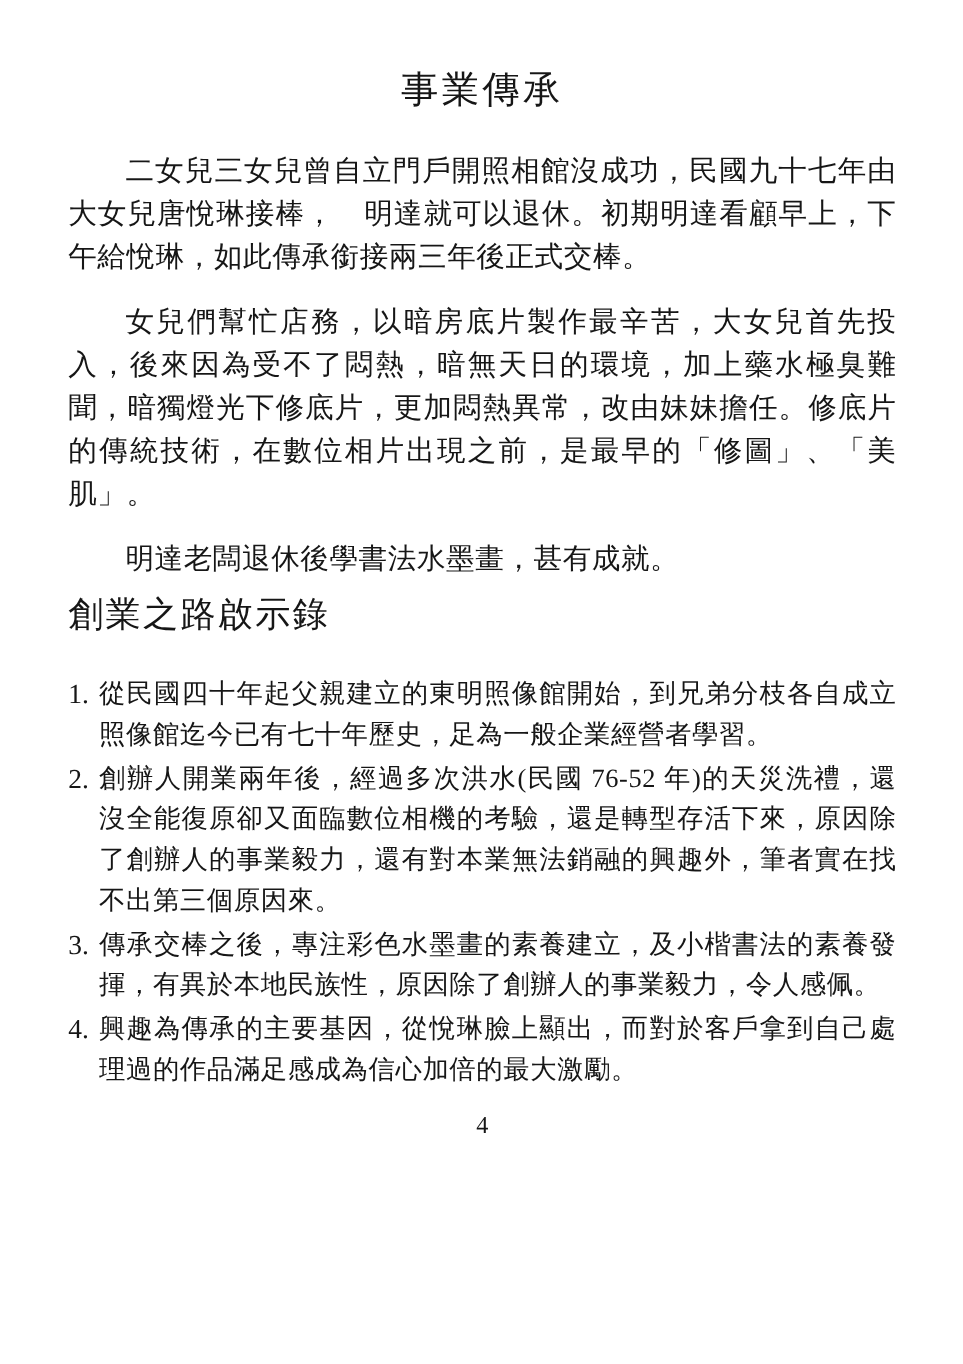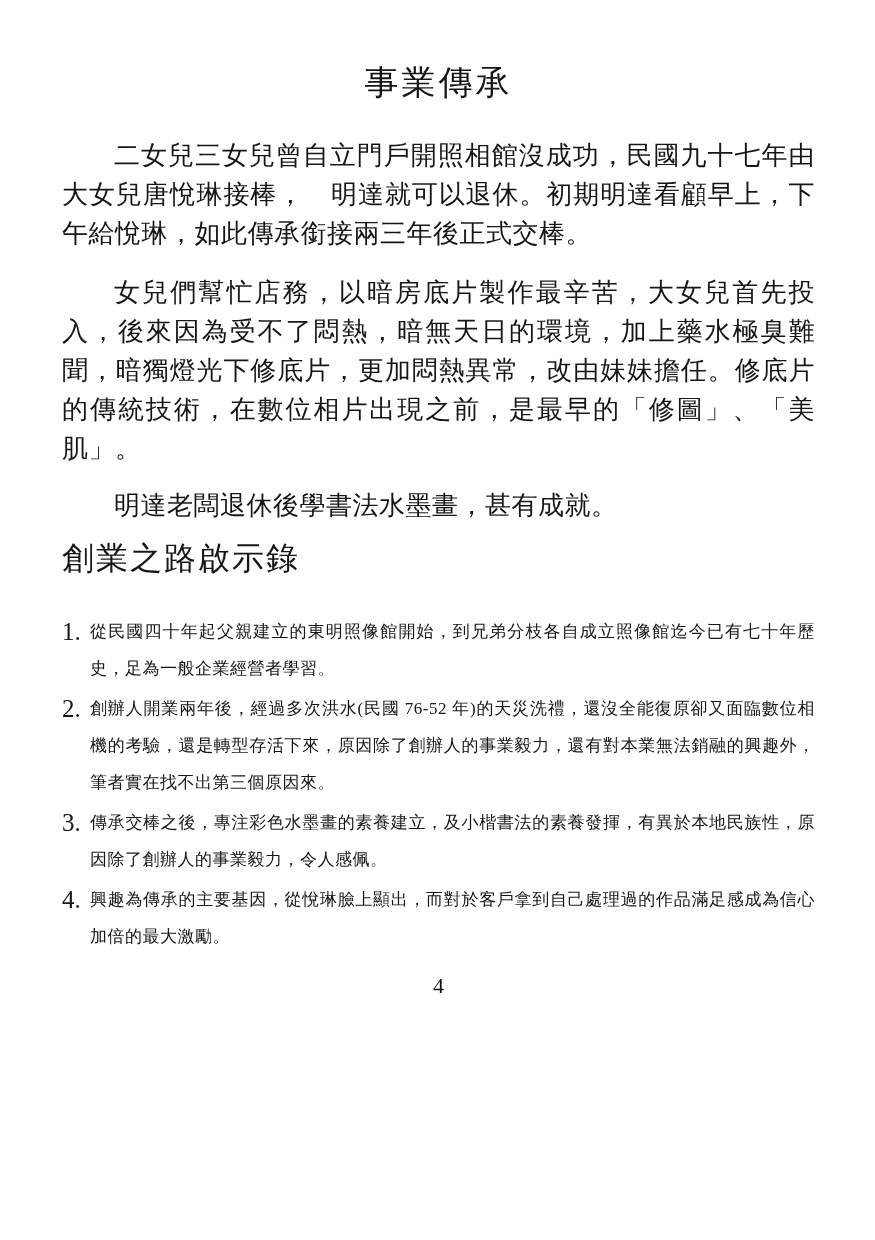--- a/index.html
+++ b/index.html
@@ -33,21 +33,20 @@
     margin: 0 0 20px 0;
     font-size: 26px;
     line-height: 39px;
     text-align: justify;
     text-justify: inter-ideograph;
     text-indent: 2em;
     letter-spacing: 0.5px;
   }
   .para.last-para {
     margin-bottom: 0;
-    font-family: Liberation Mono, monospace;
   }
   .section-title {
     margin: 12px 0 36px 0;
     font-size: 32px;
     font-weight: 500;
     line-height: 38px;
     text-align: left;
     letter-spacing: 2px;
   }
   .num-list {
@@ -61,21 +60,21 @@
   }
   .list-num {
     flex: 0 0 28px;
     width: 28px;
     font-size: 25px;
     line-height: 37px;
     letter-spacing: 0;
   }
   .list-text {
     flex: 1 1 auto;
-    font-size: 17px;
+    font-size: 24px;
     line-height: 37px;
     text-align: justify;
     text-justify: inter-ideograph;
     letter-spacing: 0.5px;
   }
   .page-number {
     margin-top: 19px;
     font-size: 22px;
     line-height: 24px;
     text-align: center;

